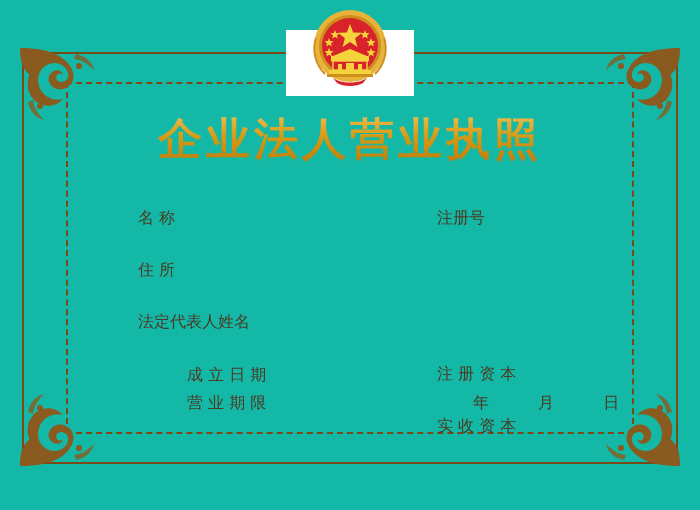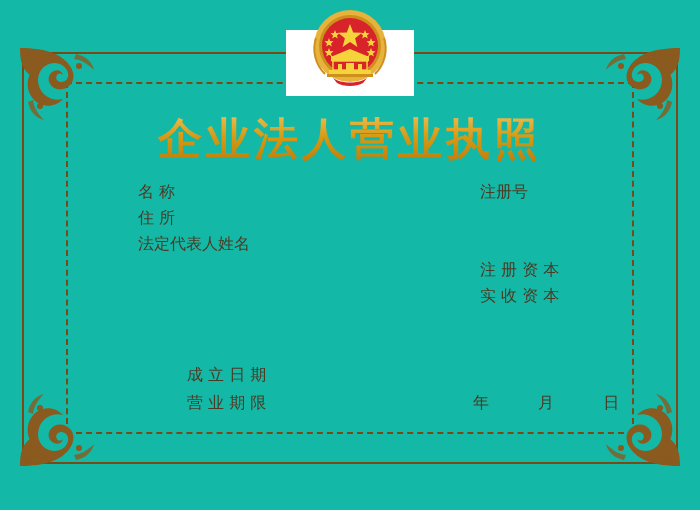--- a/index.html
+++ b/index.html
@@ -104,30 +104,31 @@
   .fields {
     position: absolute;
     left: 0;
     top: 182px;
     width: 700px;
     z-index: 7;
   }
   .row {
     position: relative;
     height: 26px;
+    margin-top: 26px;
   }
   .lbl {
     position: absolute;
     color: #4b3a24;
     font-size: 16px;
     white-space: nowrap;
     font-weight: 500;
   }
   .lbl.left  { left: 138px; }
-  .lbl.right { left: 480px; }
+  .lbl.right { left: 437px; }
 
   
   .fields2 {
     position: absolute;
     left: 0;
     top: 365px;
     width: 700px;
     z-index: 7;
   }
   .row2 { position: relative; height: 28px; margin-left: 45px; }

